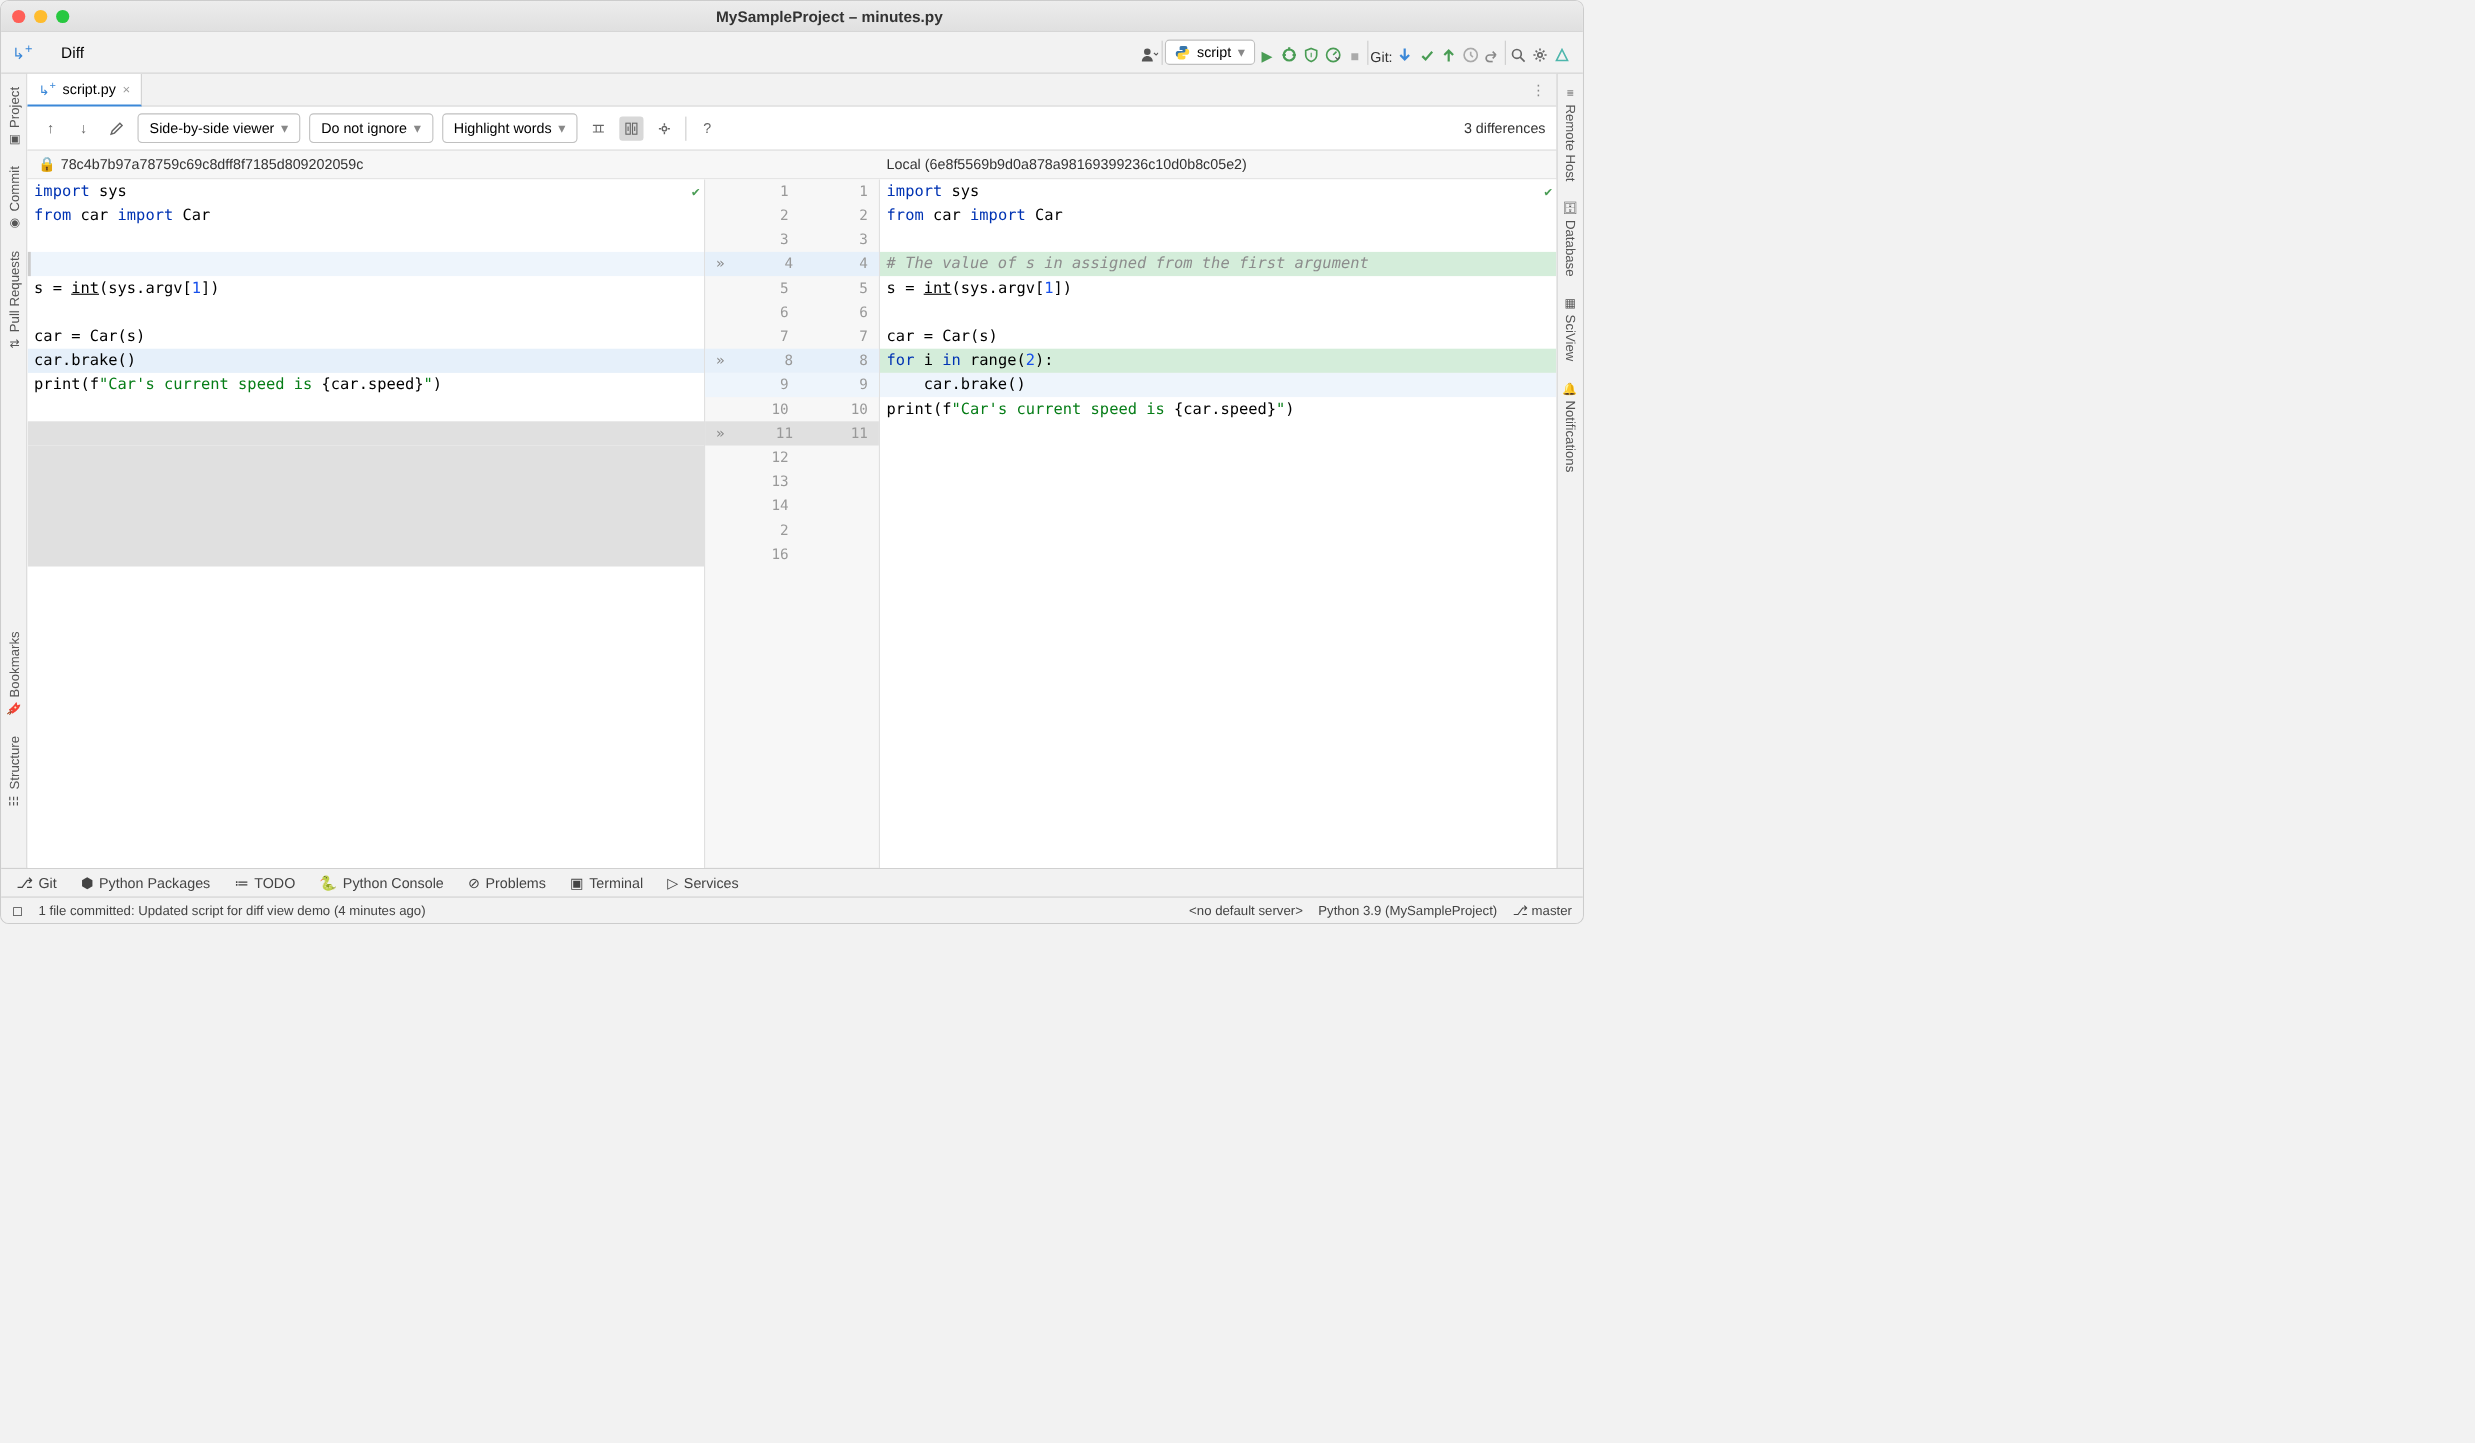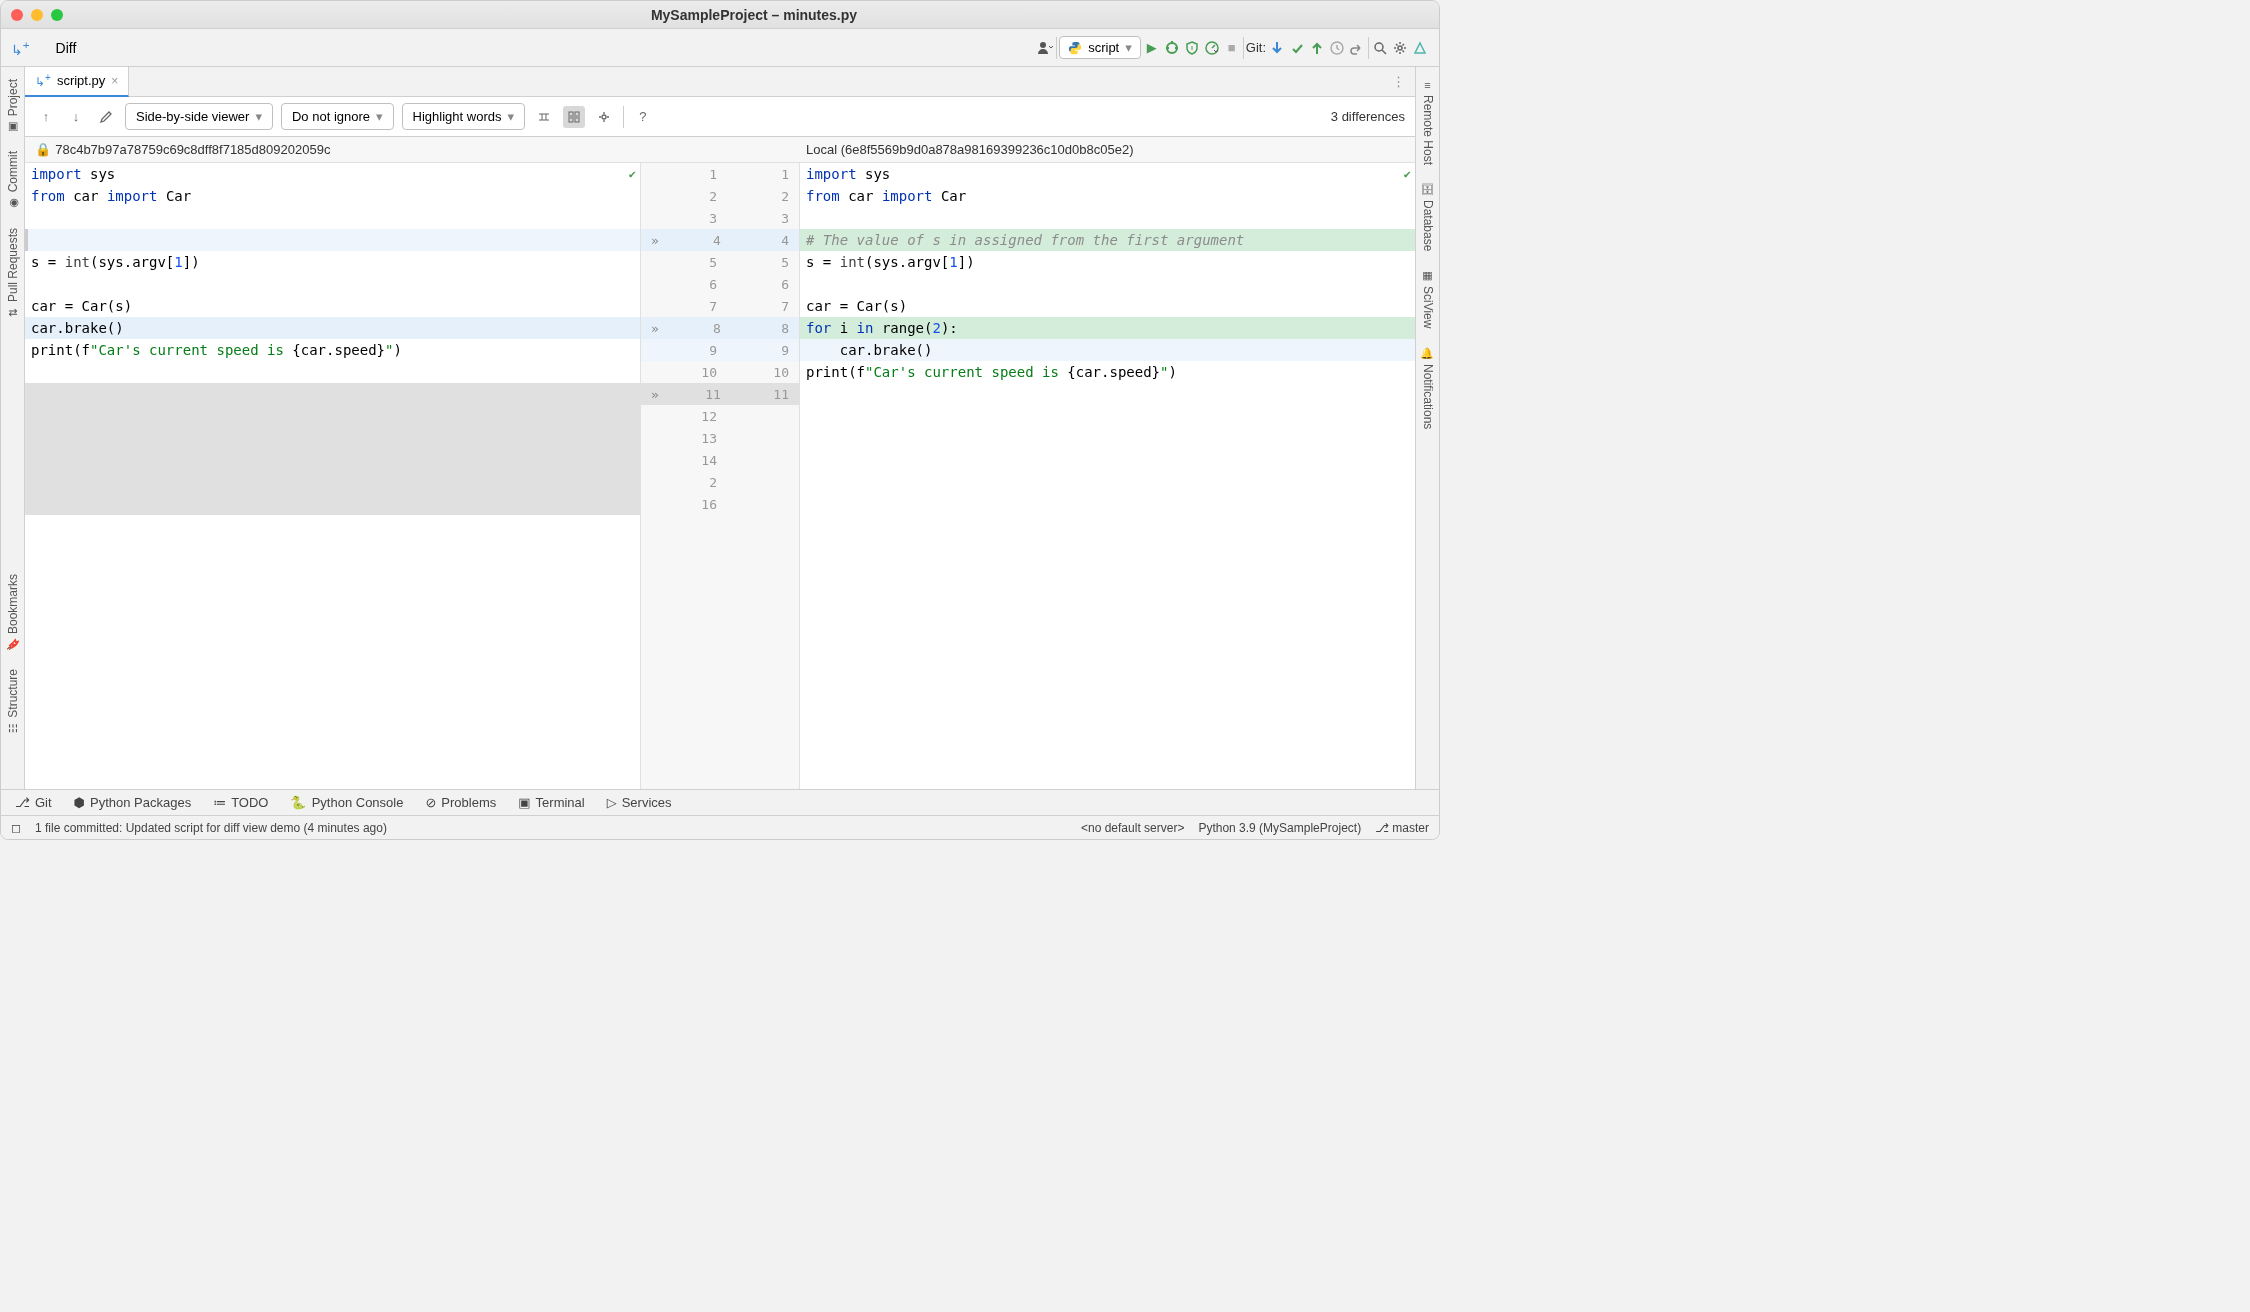--- a/index.html
+++ b/index.html
@@ -9,21 +9,21 @@
 
 .titlebar { height: 28px; background: linear-gradient(#ececec,#e0e0e0); display: flex; align-items: center; padding: 0 10px; border-bottom: 1px solid #d0d0d0; }
 .traffic { display: flex; gap: 8px; margin-right: 16px; }
 .traffic span { width: 12px; height: 12px; border-radius: 50%; display: block; }
 .t-red { background: #ff5f57; } .t-yel { background: #febc2e; } .t-grn { background: #28c840; }
 .titlebar-title { flex: 1; text-align: center; font-weight: 600; font-size: 14px; color: #333; }
 
 
 .maintoolbar { height: 38px; background: #f2f2f2; border-bottom: 1px solid #d0d0d0; display: flex; align-items: center; padding: 0 10px; gap: 8px; }
 .maintoolbar .left { display: flex; align-items: center; gap: 6px; }
-.maintoolbar .right { margin-left: auto; display: flex; align-items: center; gap: 2px; }
+.maintoolbar .right { margin-left: auto; display: flex; align-items: flex-end; gap: 2px; }
 .diff-icon { color: #3b88d8; font-size: 14px; }
 .combo { background: #fff; border: 1px solid #c0c0c0; border-radius: 4px; padding: 3px 8px; display: flex; align-items: center; gap: 6px; font-size: 13px; }
 .python-icon { width: 14px; height: 14px; display: inline-block; }
 .tb-icon { width: 18px; height: 18px; display: inline-flex; align-items: center; justify-content: center; color: #666; cursor: pointer; }
 .tb-run { color: #499c54; } .tb-debug { color: #499c54; } .tb-cov { color: #499c54; }
 .tb-stop { color: #aaa; }
 .git-label { font-size: 13px; color: #333; }
 .tb-pull { color: #3b88d8; } .tb-commit { color: #499c54; } .tb-push { color: #499c54; }
 .vdiv { width: 1px; height: 22px; background: #ccc; }
 
@@ -62,21 +62,21 @@
 .gutter-col { width: 160px; background: #f7f7f7; border-left: 1px solid #e0e0e0; border-right: 1px solid #e0e0e0; }
 .line { height: 22px; display: flex; align-items: center; padding: 0 6px; white-space: pre; }
 .gline { height: 22px; display: flex; align-items: center; justify-content: space-between; padding: 0 10px; color: #999; font-size: 13px; }
 .gline .gl { flex:1; text-align:right; padding-right:12px; }
 .gline .gr { flex:1; text-align:right; }
 .gline .chev { color: #888; cursor:pointer; padding-right:6px; }
 .hl-blue { background: #e6f0fa; }
 .hl-green { background: #d4edda; }
 .hl-lightblue { background: #eef5fc; }
 .hl-gray { background: #e0e0e0; }
-.kw { color: #0033b3; } .str { color: #067d17; } .num { color: #1750eb; } .cmt { color: #8c8c8c; font-style: italic; } .fn { color: #404040; }
+.kw { color: #0033b3; } .str { color: #067d17; } .num { color: #1750eb; } .cmt { color: #8c8c8c; font-style: italic; } .fn { color: #000000; text-decoration: underline; }
 .check { position:absolute; top:4px; right:4px; color:#499c54; font-size:12px; }
 
 
 .toolwindow-bar { height: 26px; background: #f2f2f2; border-top: 1px solid #d0d0d0; display: flex; align-items: center; padding: 0 14px; gap: 22px; font-size: 13px; color: #444; }
 .tw-item { display: flex; align-items: center; gap: 5px; cursor: pointer; }
 .statusbar { height: 24px; background: #f2f2f2; border-top: 1px solid #d0d0d0; display: flex; align-items: center; padding: 0 10px; font-size: 12px; color: #444; gap: 14px; }
 .statusbar .right { margin-left: auto; display: flex; gap: 14px; }
 </style>
 </head>
 <body>

